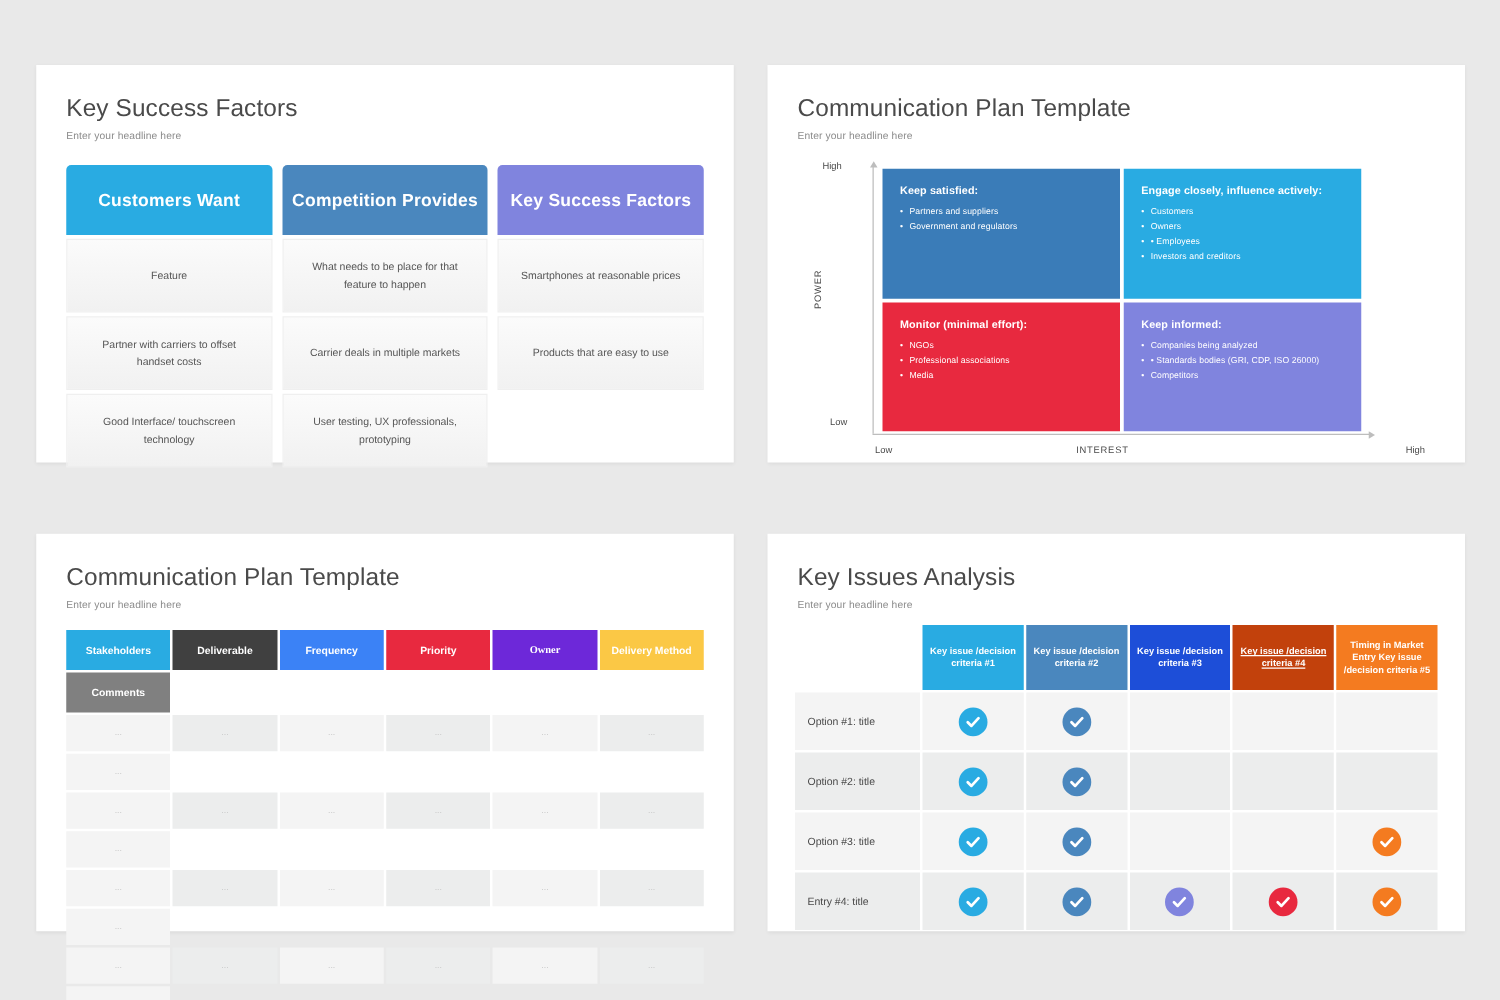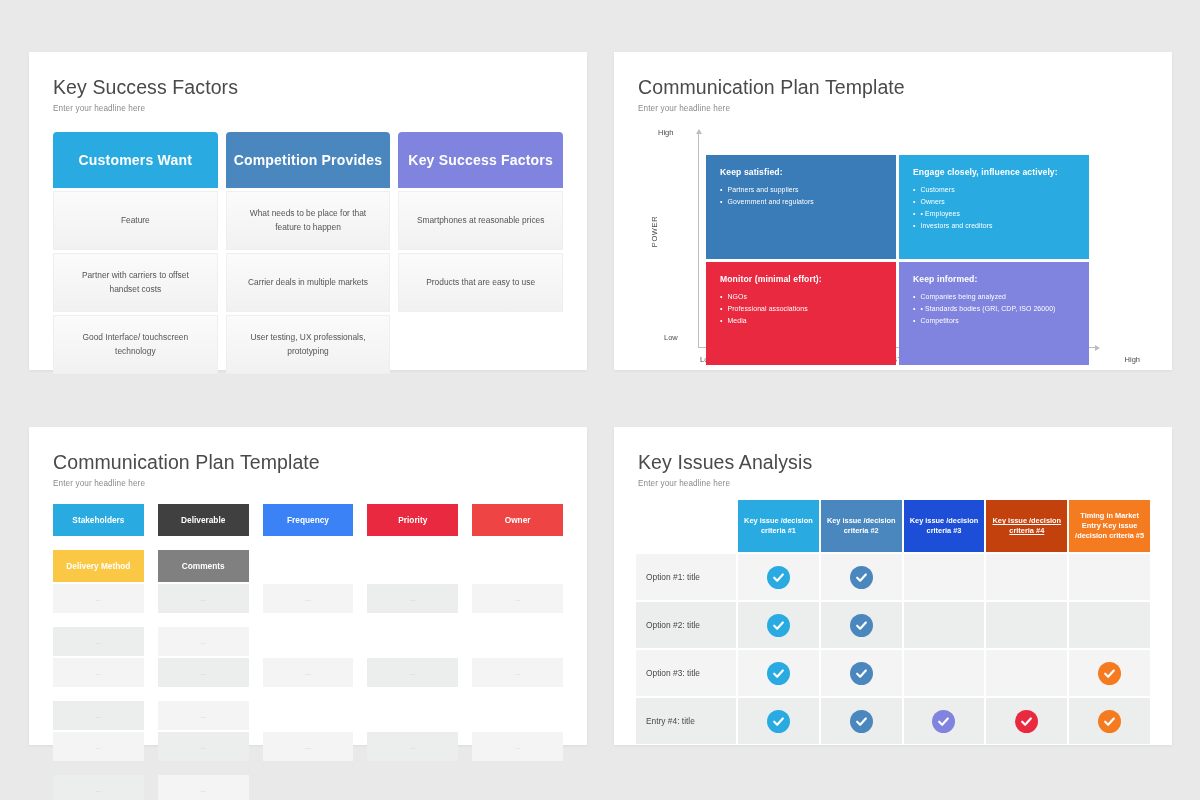--- a/index.html
+++ b/index.html
@@ -78,31 +78,30 @@
   }
   .mx-low-x { position: absolute; left: 64px; top: 228px; font-size: 7.5px; color: #4a4a4a; }
   .mx-xlabel { position: absolute; left: 225px; top: 228px; font-size: 7.5px; color: #4a4a4a; letter-spacing: .6px; }
   .mx-high-x { position: absolute; right: 12px; top: 228px; font-size: 7.5px; color: #4a4a4a; }
 
   .mx-quads {
     position: absolute; left: 70px; top: 8px;
     width: 383px; height: 210px;
     display: grid; grid-template-columns: 1fr 1fr; grid-template-rows: 1fr 1fr;
     gap: 3px;
-    margin-top: 20px;
   }
   .quad { padding: 12px 14px; color: #fff; }
   .quad h4 { font-size: 8.6px; font-weight: bold; margin-bottom: 7px; letter-spacing: .1px; }
   .quad ul { list-style: none; }
   .quad li { font-size: 6.9px; line-height: 1.75; letter-spacing: .1px; }
   .quad li::before { content: "\2022"; margin-right: 5px; }
 
   
   .cpt-table { margin: 16px 24px 0 24px; }
-  .cpt-row { display: grid; grid-template-columns: repeat(5, 1fr); gap: 14px; }
+  .cpt-row { display: grid; grid-template-columns: repeat(6, 1fr); gap: 2px; }
   .cpt-row + .cpt-row { margin-top: 2px; }
   .cpt-h {
     height: 32px; display: flex; align-items: center; justify-content: center;
     color: #fff; font-size: 8.3px; font-weight: bold; text-align: center;
     line-height: 1.25; padding: 0 3px;
   }
   .cpt-c {
     height: 29px; display: flex; align-items: center; justify-content: center;
     font-size: 7px; color: #c9c9c9;
   }
@@ -218,21 +217,21 @@
     <div class="p-head">
       <div class="p-title">Communication Plan Template</div>
       <div class="p-sub">Enter your headline here</div>
     </div>
     <div class="cpt-table" id="cpt-table">
         <div class="cpt-row">
           <div class="cpt-h" style="background: rgb(41, 171, 226);">Stakeholders</div>
           <div class="cpt-h" style="background: #404040;">Deliverable</div>
           <div class="cpt-h" style="background: #3b82f6;">Frequency</div>
           <div class="cpt-h" style="background: rgb(232, 41, 63);">Priority</div>
-          <div class="cpt-h" style="background: #ef4444;">Owner</div>
+          <div class="cpt-h" style="background: #6d28d9; font-family: Liberation Serif, serif;">Owner</div>
           <div class="cpt-h" style="background: rgb(251, 200, 69);">Delivery Method</div>
           <div class="cpt-h" style="background: rgb(128, 128, 128);">Comments</div>
         </div>
         <div class="cpt-row">
           <div class="cpt-c a">...</div>
           <div class="cpt-c b">...</div>
           <div class="cpt-c a">...</div>
           <div class="cpt-c b">...</div>
           <div class="cpt-c a">...</div>
           <div class="cpt-c b">...</div>

